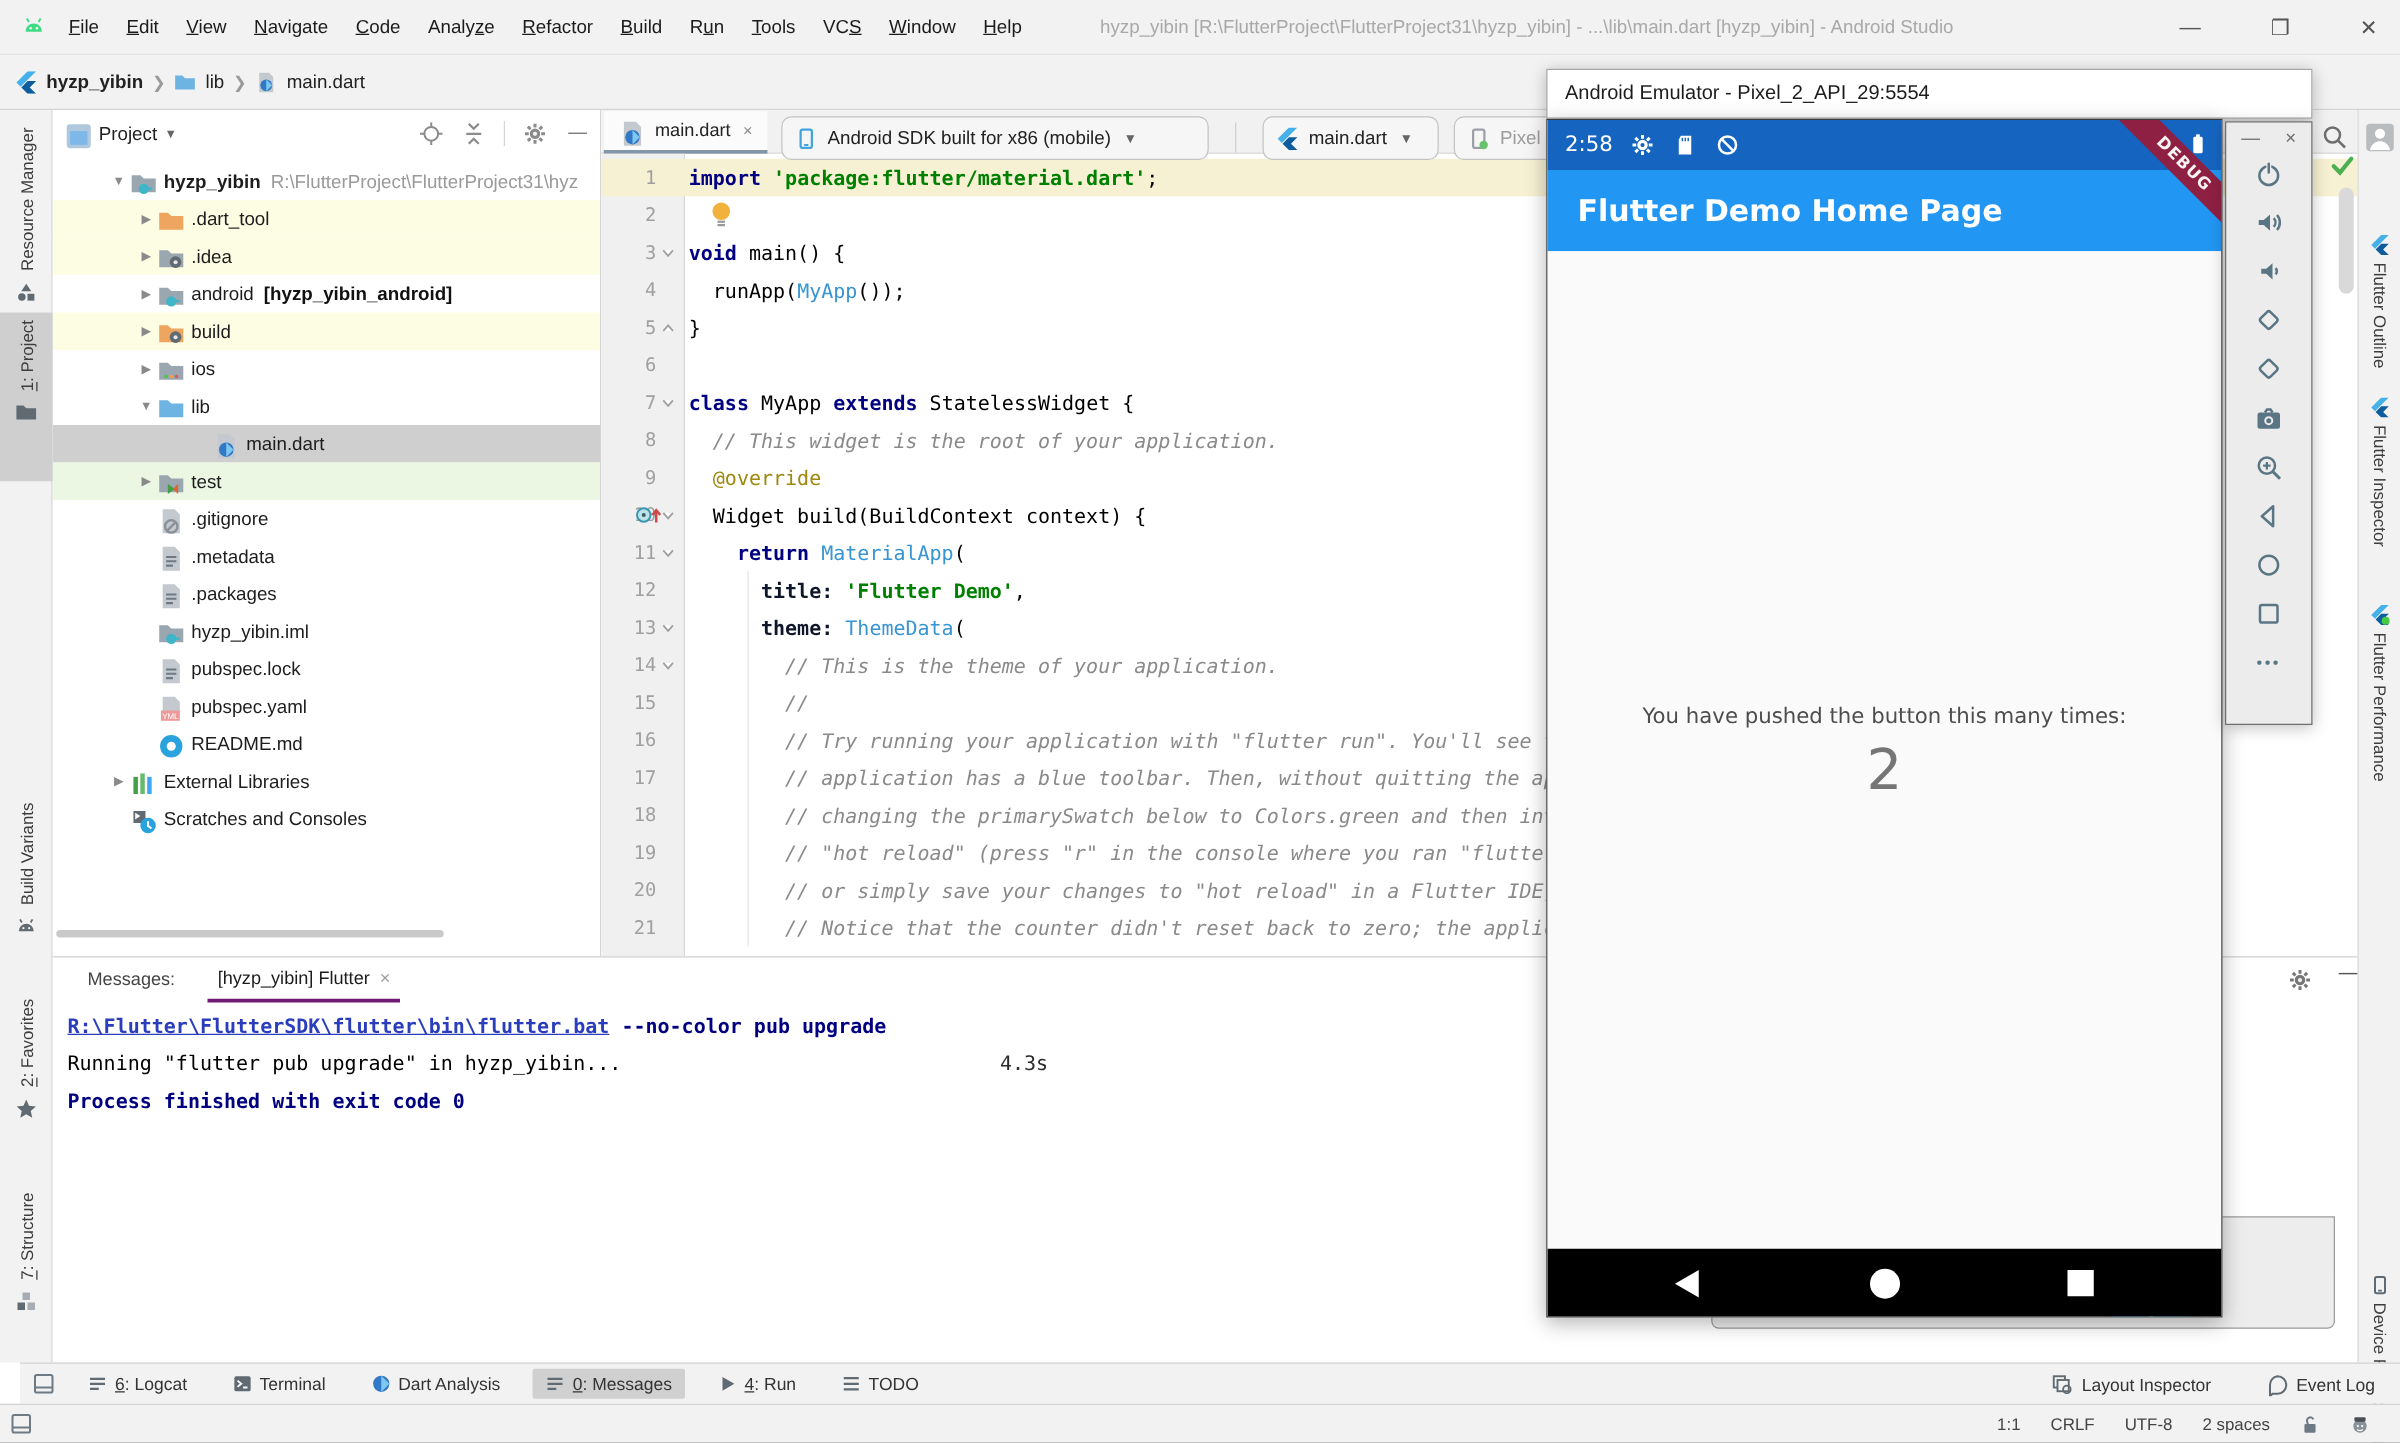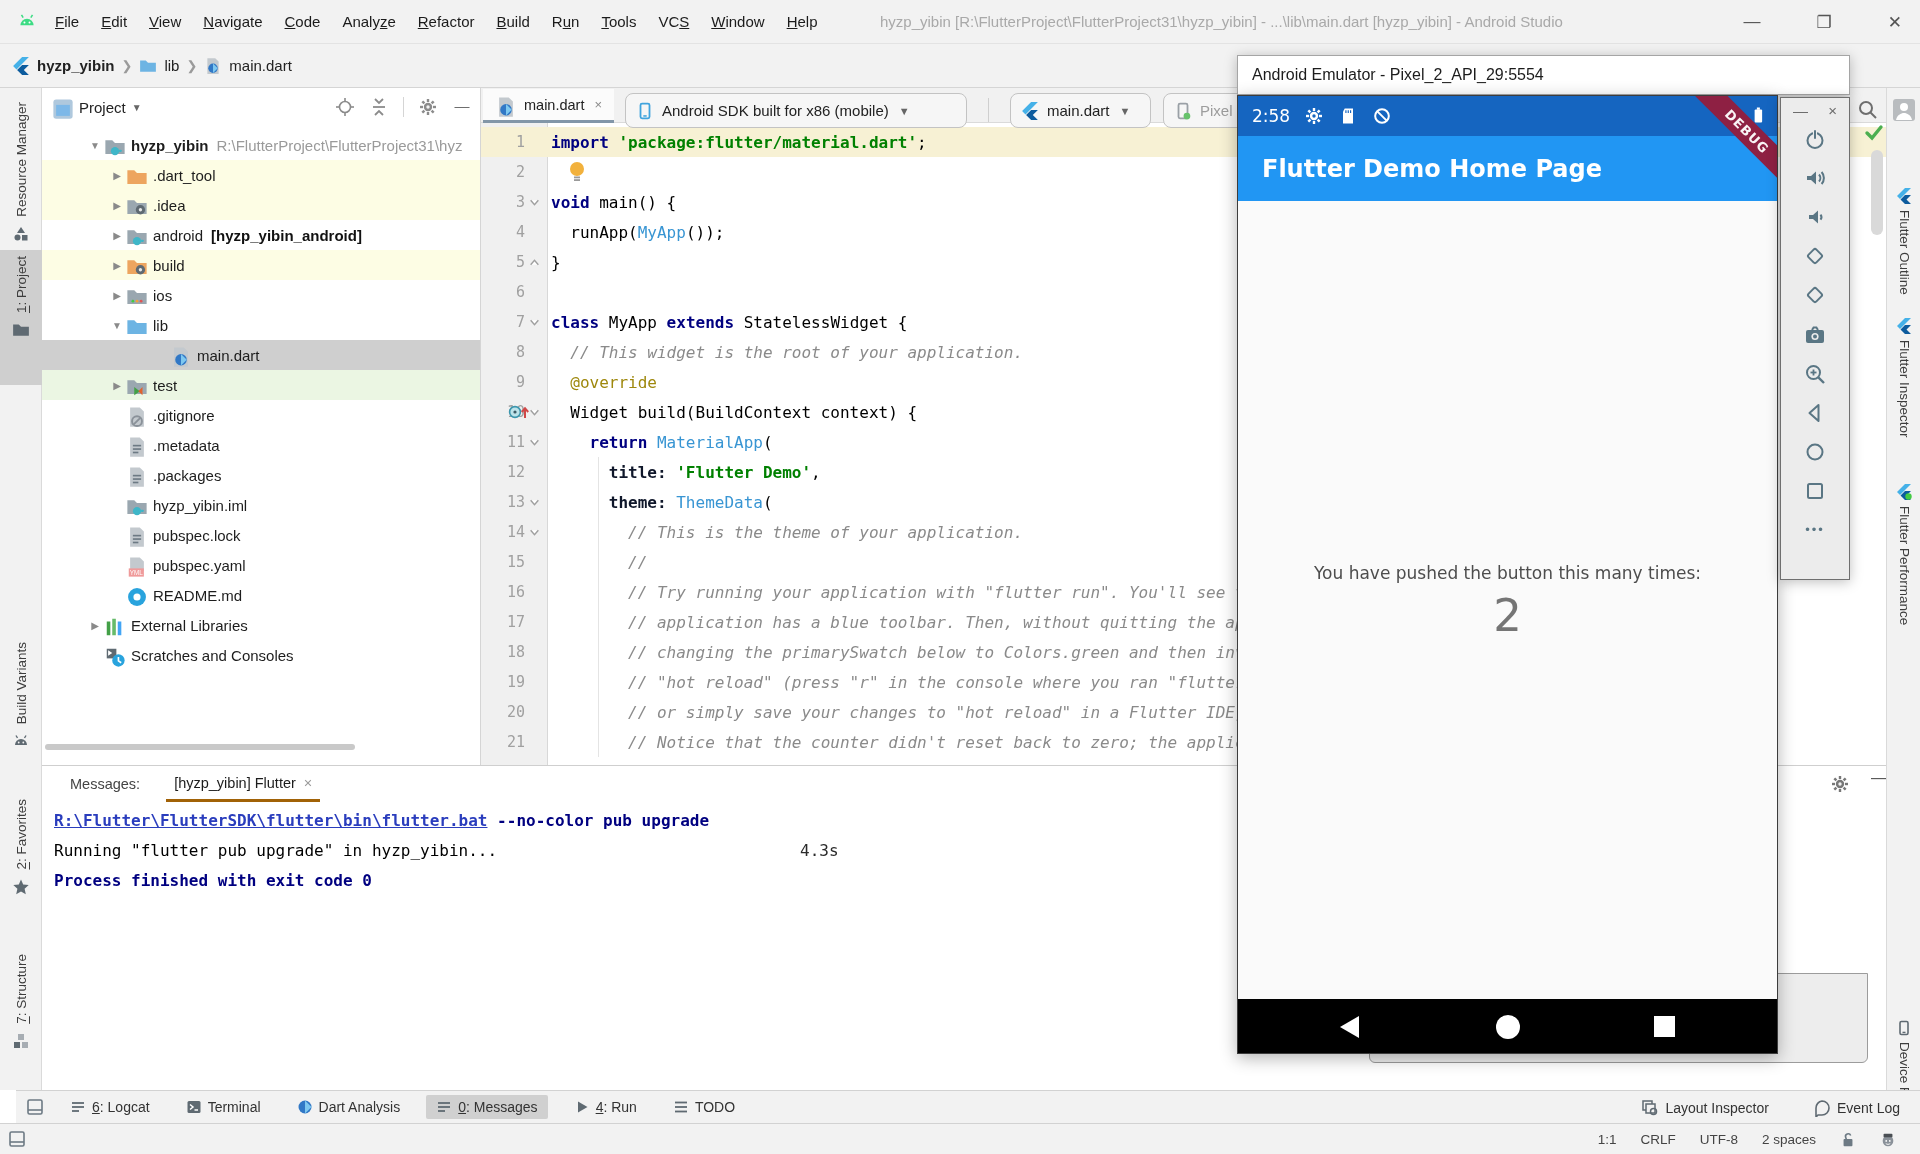--- a/index.html
+++ b/index.html
@@ -82,21 +82,21 @@
   .bulb-ic{position:absolute;left:86px;top:3px;width:20px;height:24px;}
   .echeck{position:absolute;left:1864px;top:122px;width:20px;height:20px;z-index:3;}
   .evscroll{position:absolute;left:1871px;top:150px;width:12px;height:85px;background:#d9d9d9;border-radius:6px;z-index:3;}
 
   
   .messages{position:absolute;left:42px;top:765px;width:1844px;height:325px;background:#fff;
             border-top:1px solid #cfcfcf;z-index:2;}
   .msg-head{position:relative;height:36px;display:flex;align-items:center;font-size:14.5px;color:#333;}
   .msg-label{margin-left:28px;color:#444;}
   .msg-tab{margin-left:26px;height:36px;display:flex;align-items:center;gap:8px;padding:0 8px;
-           border-bottom:3px solid #a16207;color:#1c1c1c;}
+           border-bottom:3px solid #701a75;color:#1c1c1c;}
   .msg-tab .x{color:#9a9a9a;}
   .msg-gear{position:absolute;left:1788px;top:8px;width:20px;height:20px;}
   .msg-min{position:absolute;left:1829px;top:2px;color:#555;font-size:17px;}
   .msg-body{position:absolute;left:0;top:40px;width:1844px;font-size:16px;}
   .mline{height:30px;line-height:30px;padding-left:12px;position:relative;white-space:pre;}
   .mlink{color:#2a3dbd;text-decoration:underline;font-weight:bold;}
   .mnavy{color:#000080;font-weight:bold;}
   .mplain{color:#000;}
   .mtime{position:absolute;left:758px;top:0;color:#2b2b2b;}
 

